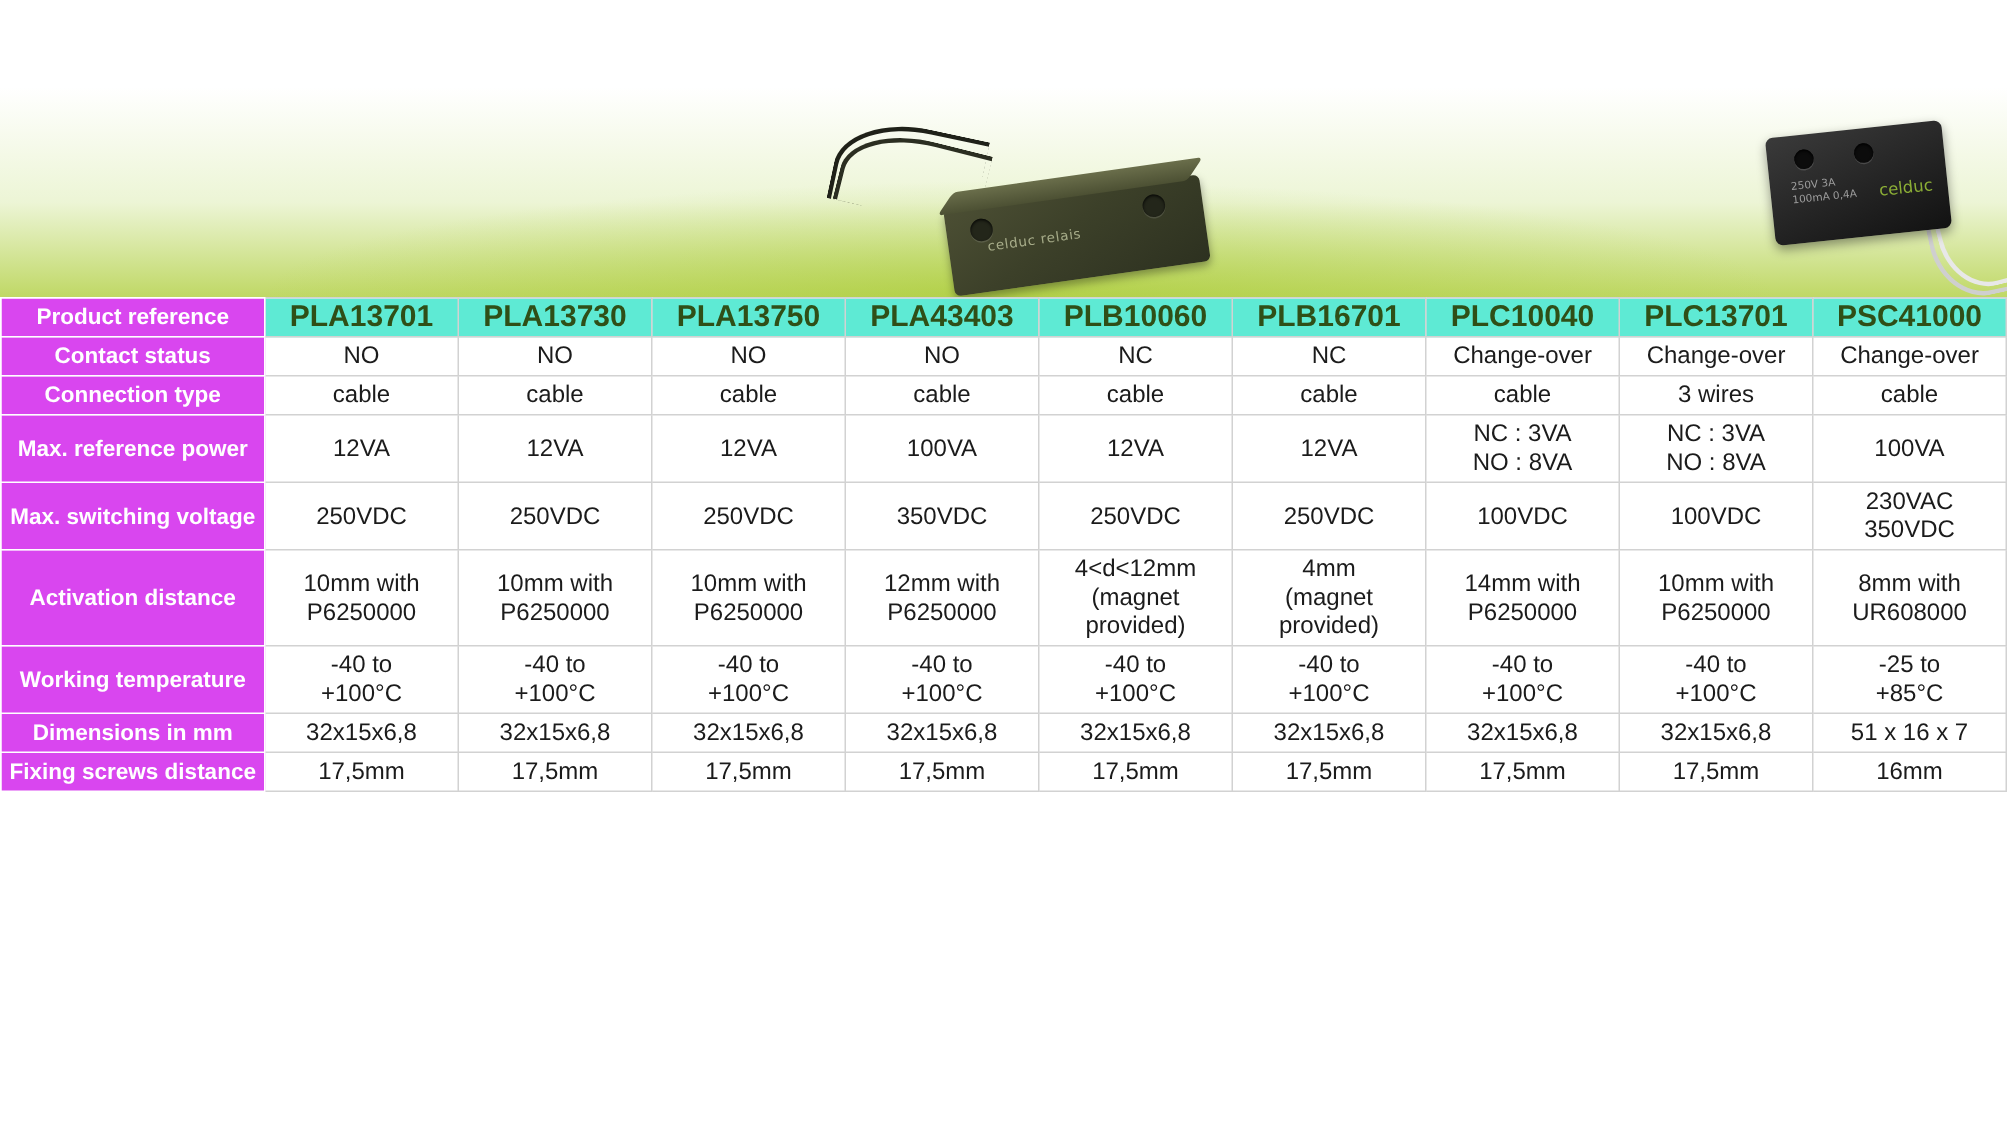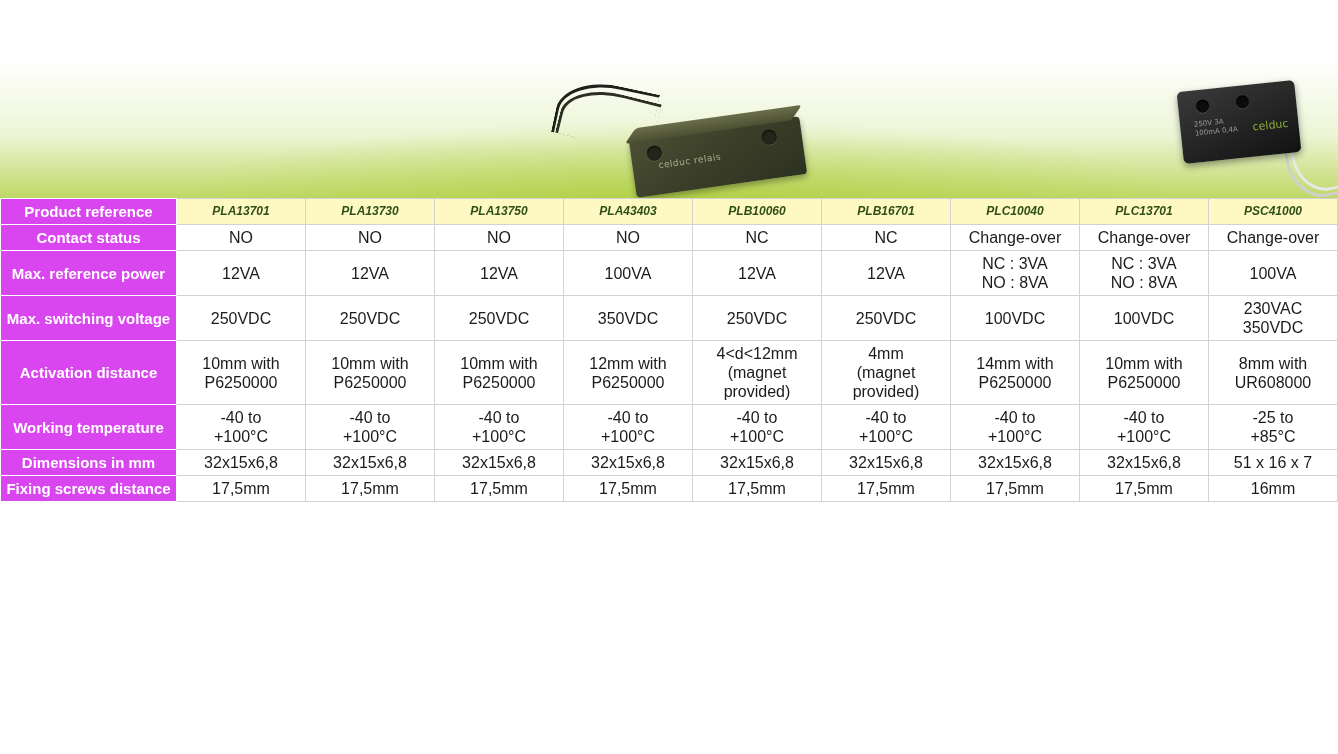--- a/index.html
+++ b/index.html
@@ -209,23 +209,22 @@
     border: 1px solid #d2d2d2;
     color: #1b1b1b;
     font-size: 16px;
   }
   #spec-table tr.row-head th.rowhead {
     font-size: 15px;
   }
   #spec-table tr.row-head td.data {
     color: #2f4f17;
     font-weight: bold;
-    font-size: 12px;
-    background: #fef9c3;
-    font-style: italic;
+    font-size: 20px;
+    background: #5eead4;
   }
 
   .nowrapish { white-space: pre-line; }
 </style>
 </head>
 <body>
 
 <div id="hero">
   <div class="wash"></div>
   <div class="wash2"></div>
@@ -282,20 +281,32 @@
         <td class="data nowrapish">NO</td>
         <td class="data nowrapish">NO</td>
         <td class="data nowrapish">NO</td>
         <td class="data nowrapish">NC</td>
         <td class="data nowrapish">NC</td>
         <td class="data nowrapish">Change-over</td>
         <td class="data nowrapish">Change-over</td>
         <td class="data nowrapish">Change-over</td>
       </tr>
       <tr>
+        <th class="rowhead">Connection type</th>
+        <td class="data nowrapish">cable</td>
+        <td class="data nowrapish">cable</td>
+        <td class="data nowrapish">cable</td>
+        <td class="data nowrapish">cable</td>
+        <td class="data nowrapish">cable</td>
+        <td class="data nowrapish">cable</td>
+        <td class="data nowrapish">cable</td>
+        <td class="data nowrapish">3 wires</td>
+        <td class="data nowrapish">cable</td>
+      </tr>
+      <tr>
         <th class="rowhead">Max. reference power</th>
         <td class="data nowrapish">12VA</td>
         <td class="data nowrapish">12VA</td>
         <td class="data nowrapish">12VA</td>
         <td class="data nowrapish">100VA</td>
         <td class="data nowrapish">12VA</td>
         <td class="data nowrapish">12VA</td>
         <td class="data nowrapish">NC : 3VA
 NO : 8VA</td>
         <td class="data nowrapish">NC : 3VA

